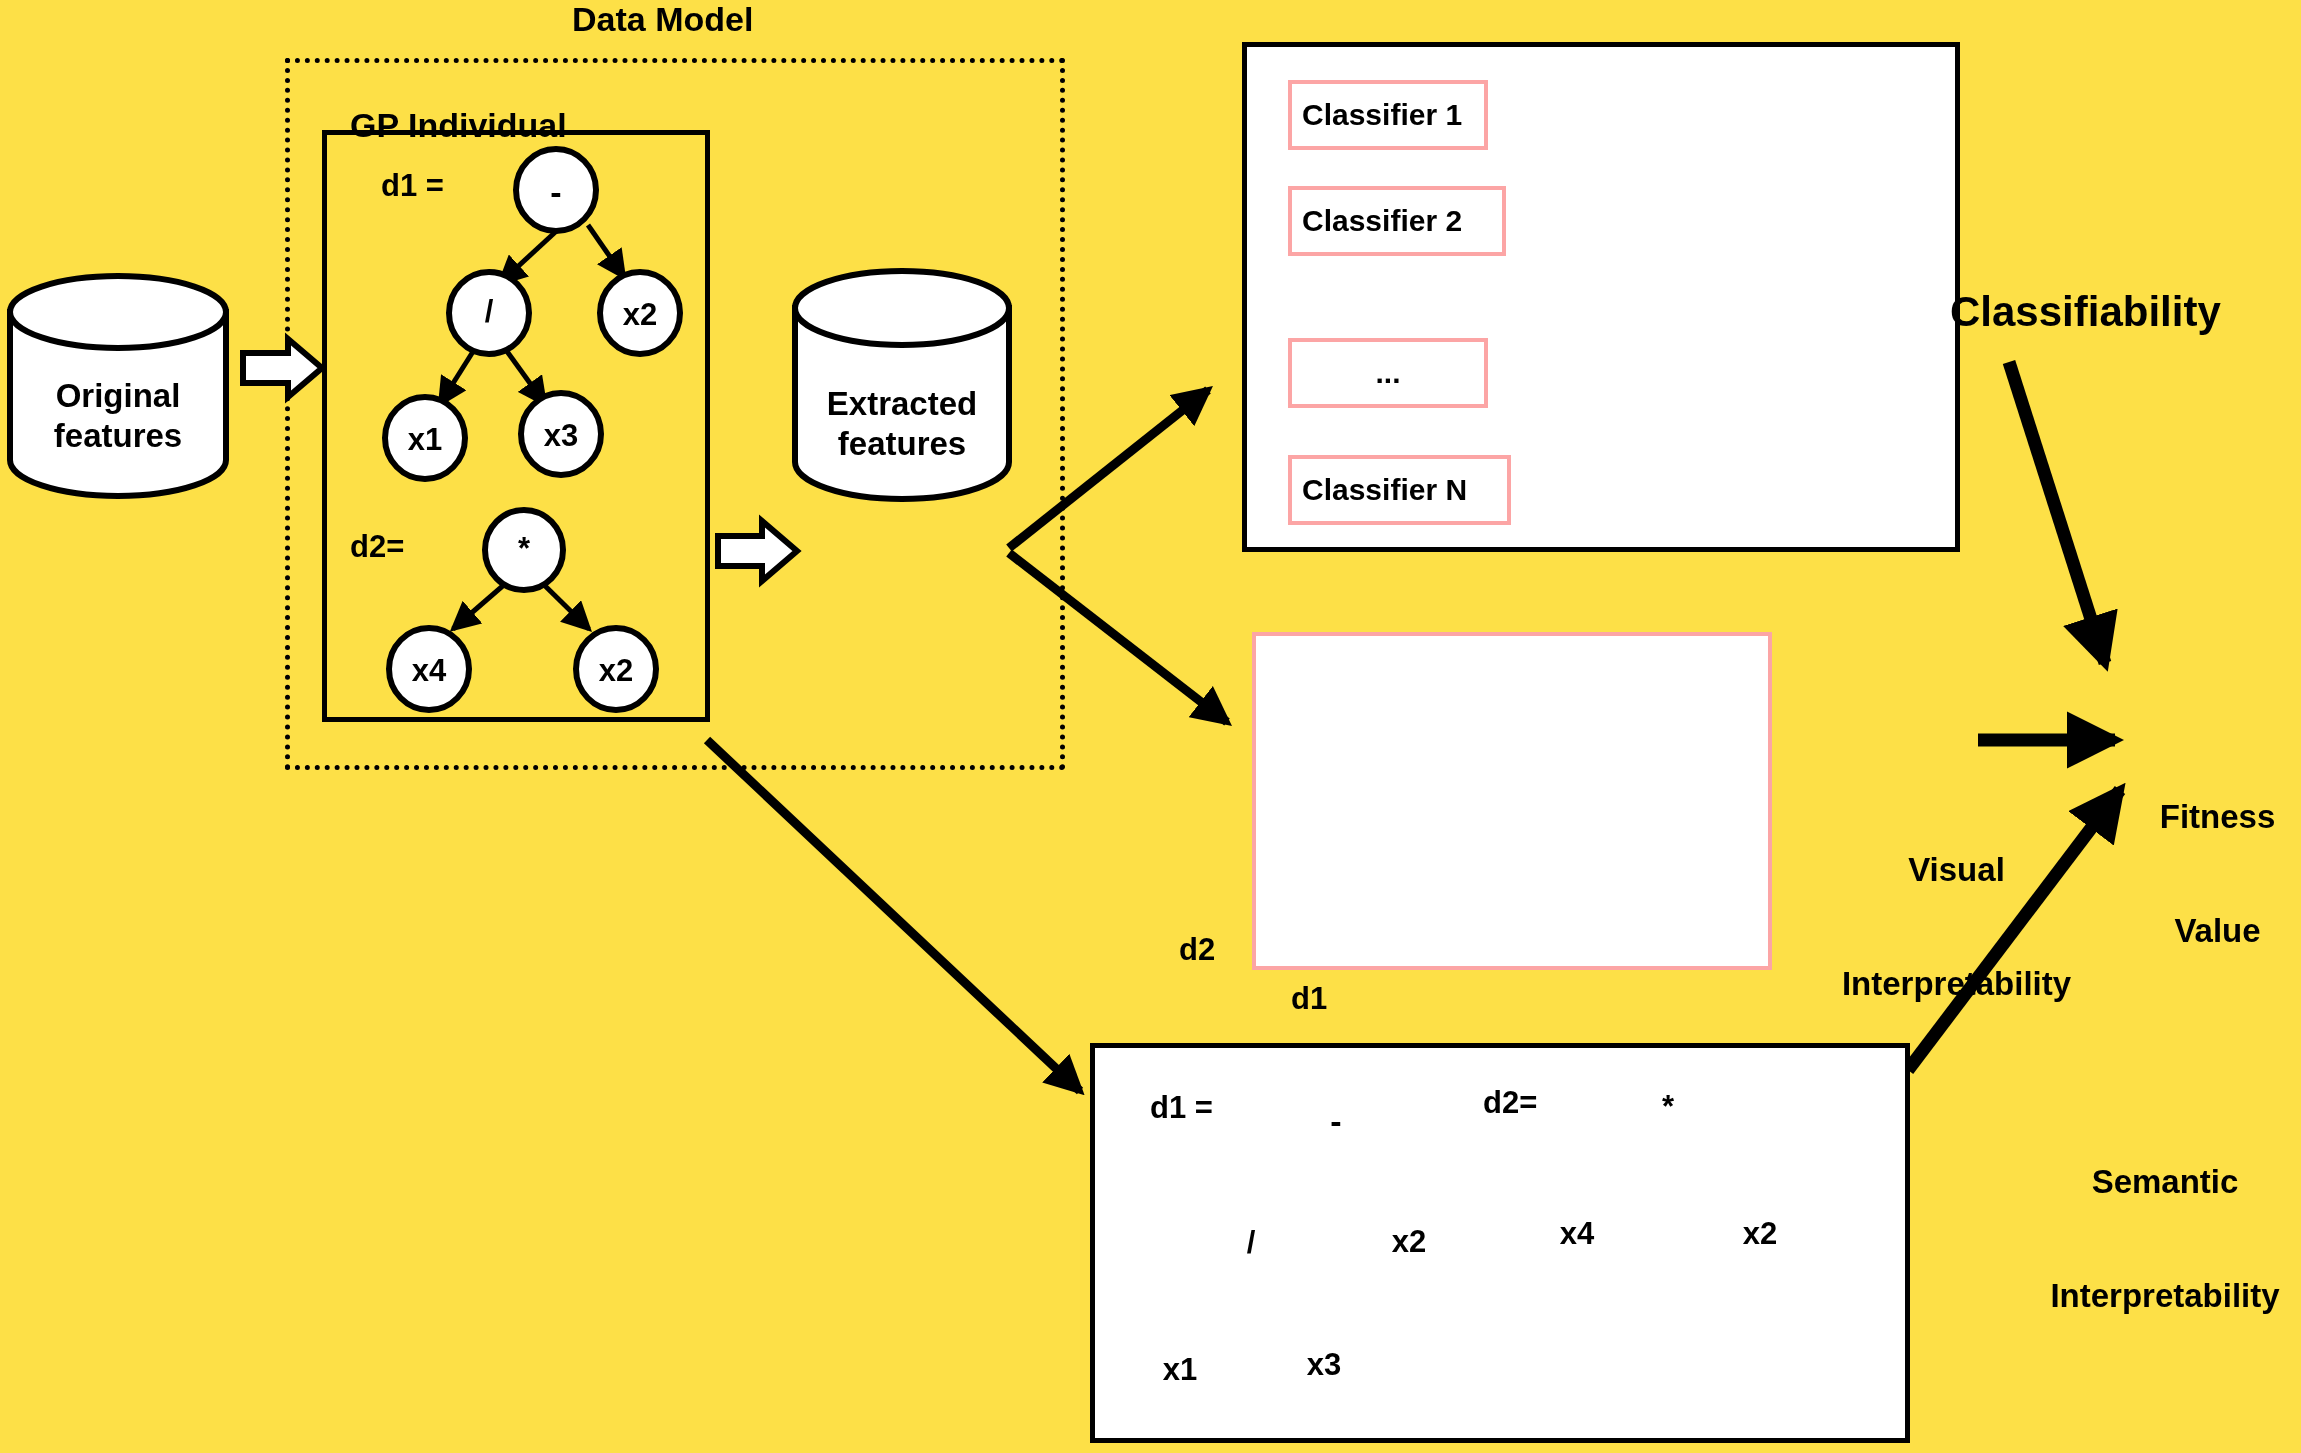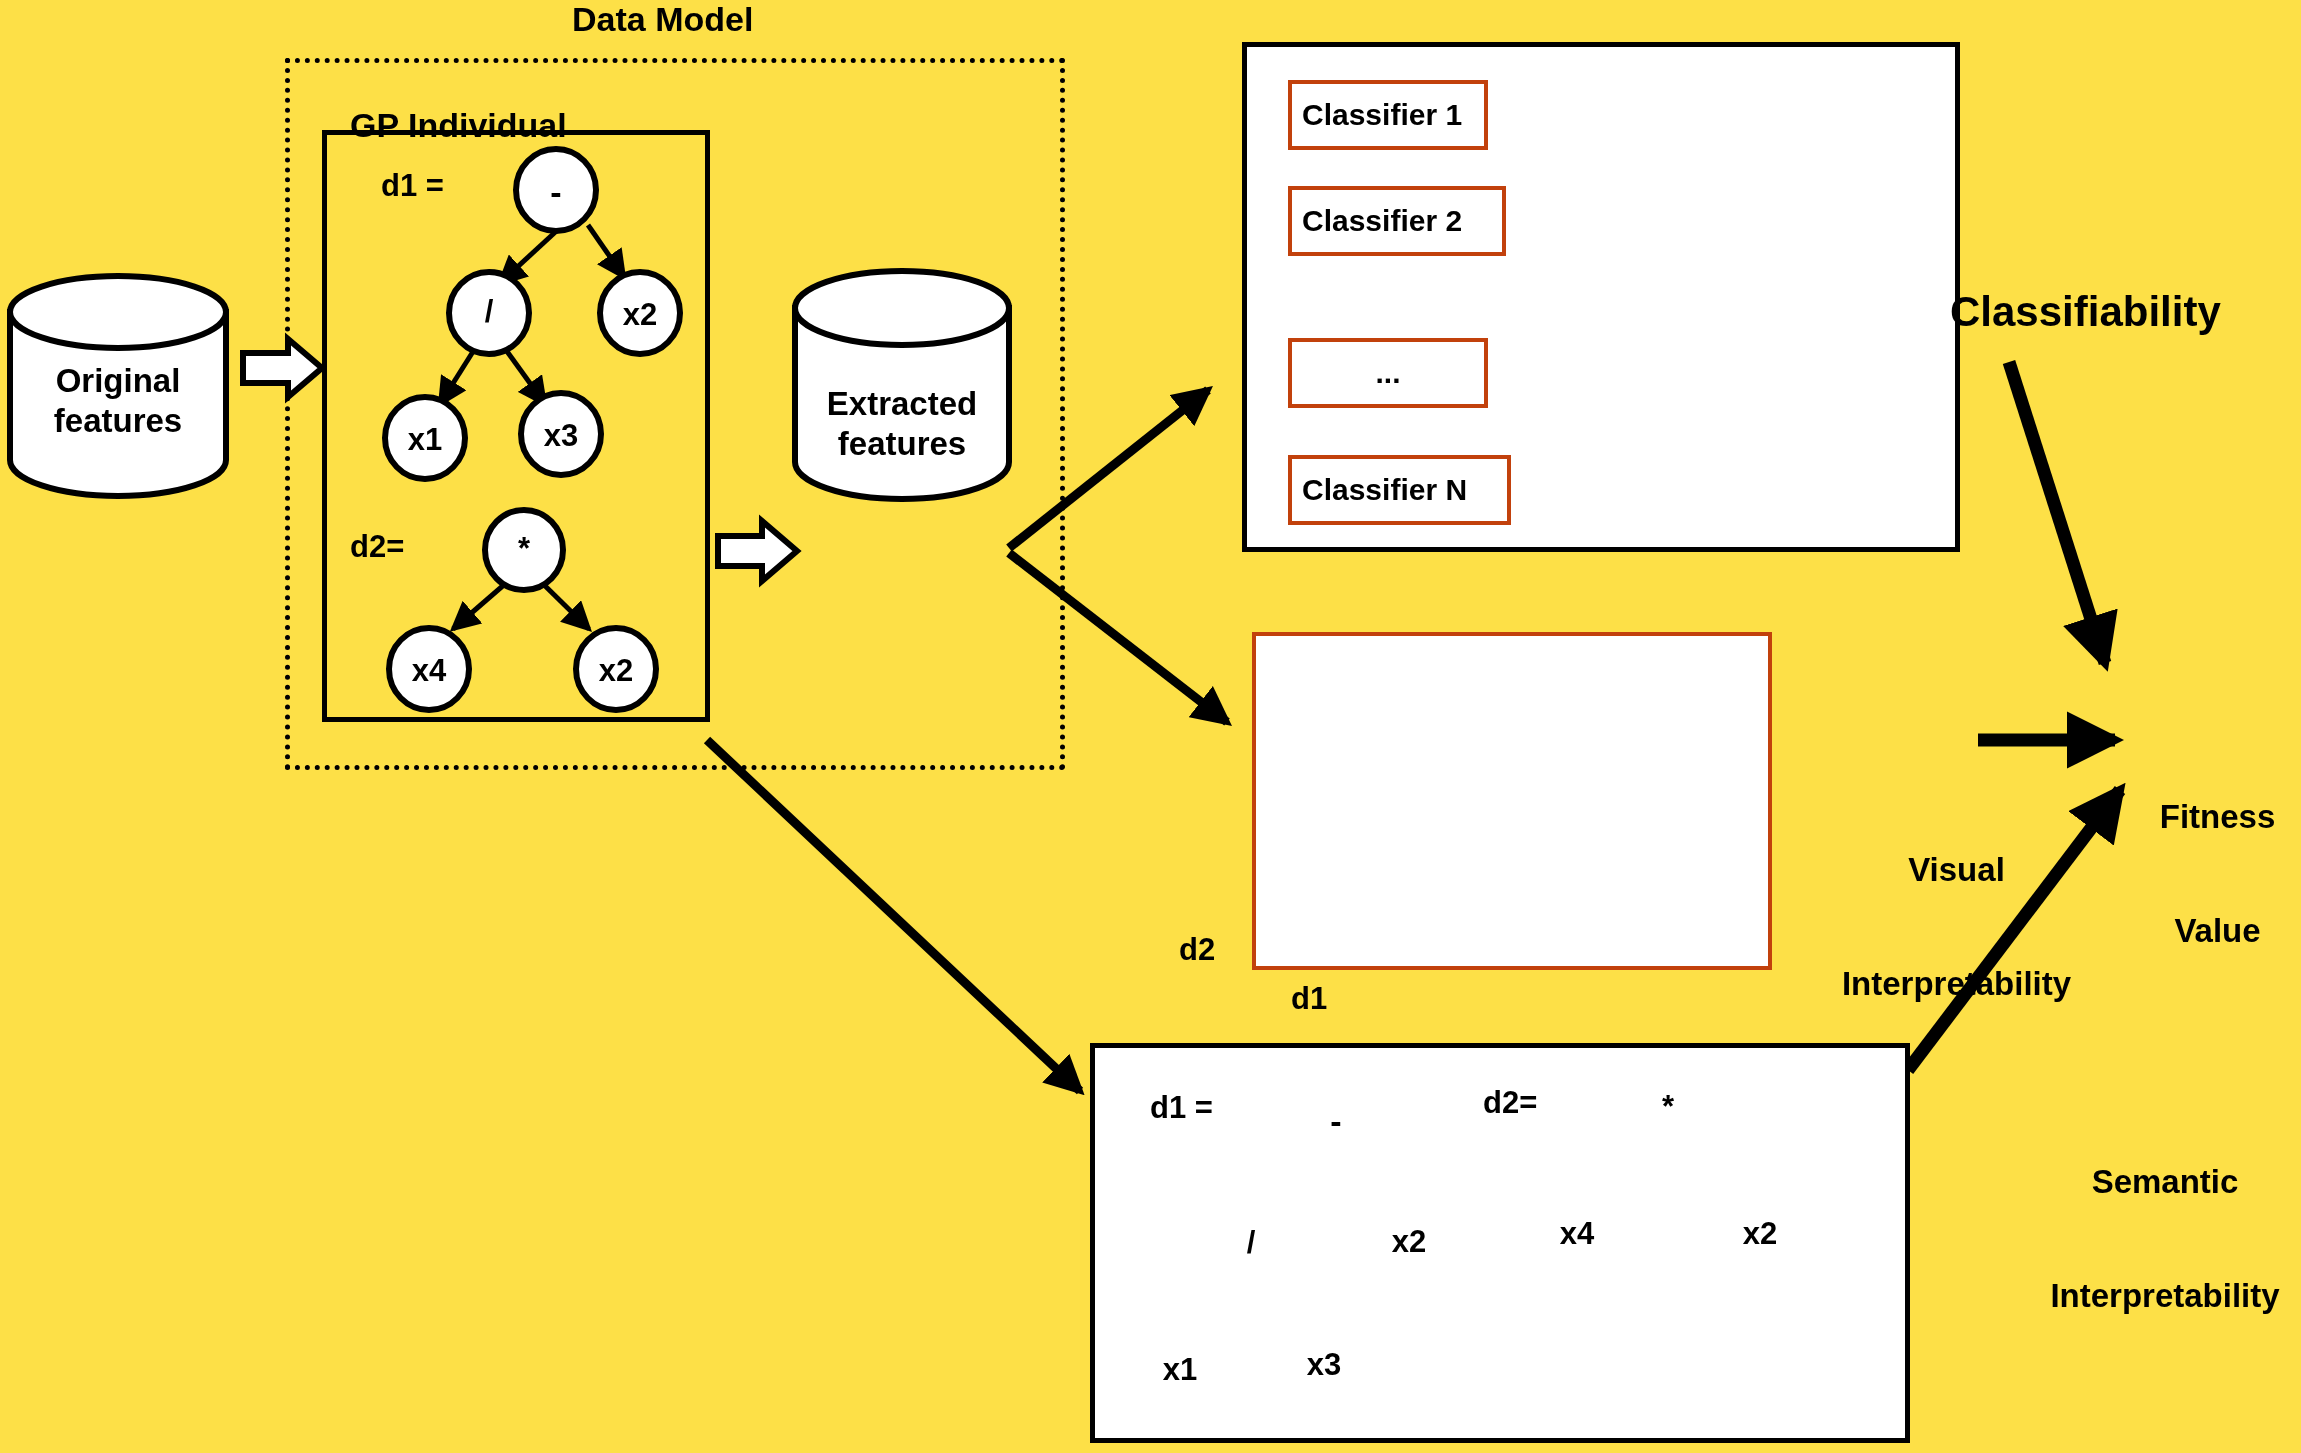--- a/index.html
+++ b/index.html
@@ -33,21 +33,21 @@
     border:5px solid #000;
     box-sizing:border-box;
   }
   .cyl-text{
     position:absolute;left:0;width:100%;
     text-align:center;font-weight:bold;font-size:33px;
     color:#000;line-height:1.2;
   }
   
   .solid-box{position:absolute;border:5px solid #000;box-sizing:border-box;background:#fff;}
-  .thin-box{position:absolute;border:4px solid #c2410c;box-sizing:border-box;background:#fff;}
+  .thin-box{position:absolute;border:4px solid #fca5a5;box-sizing:border-box;background:#fff;}
   .box-text{
     position:absolute;left:0;width:100%;top:50%;
     transform:translateY(-50%);
     text-align:center;font-weight:bold;font-size:30px;color:#000;
     line-height:1.2;
   }
   .box-text.left{text-align:left;padding-left:10px;width:auto;}
   
   svg.layer{position:absolute;left:0;top:0;width:2301px;height:1453px;overflow:visible;pointer-events:none;}
   
@@ -193,21 +193,21 @@
     </g>
     <g>
       <line x1="1655" y1="1138" x2="1598" y2="1197" stroke="#000" stroke-width="5" marker-end="url(#ah-thin)"></line>
       <line x1="1681" y1="1138" x2="1737" y2="1197" stroke="#000" stroke-width="5" marker-end="url(#ah-thin)"></line>
       <ellipse cx="1668" cy="1108" rx="39" ry="40" fill="#fff" stroke="#000" stroke-width="6"></ellipse>
       <ellipse cx="1577" cy="1232" rx="39" ry="40" fill="#fff" stroke="#000" stroke-width="6"></ellipse>
       <ellipse cx="1760" cy="1232" rx="39" ry="40" fill="#fff" stroke="#000" stroke-width="6"></ellipse>
     </g>
   </svg>
 
-  <div class="abs cyl-text" style="left:10px;top:361px;width:216px;">
+  <div class="abs cyl-text" style="left:10px;top:376px;width:216px;">
     <span style="white-space:pre-line">Original
 features</span>
   </div>
   <div class="abs cyl-text" style="left:795px;top:384px;width:214px;">
     <span style="white-space:pre-line">Extracted
 features</span>
   </div>
 
   <div class="lbl" style="left:381px;top:168px;font-size:31px;">d1 =</div>
   <div class="lbl" style="left:350px;top:529px;font-size:31px;">d2=</div>

